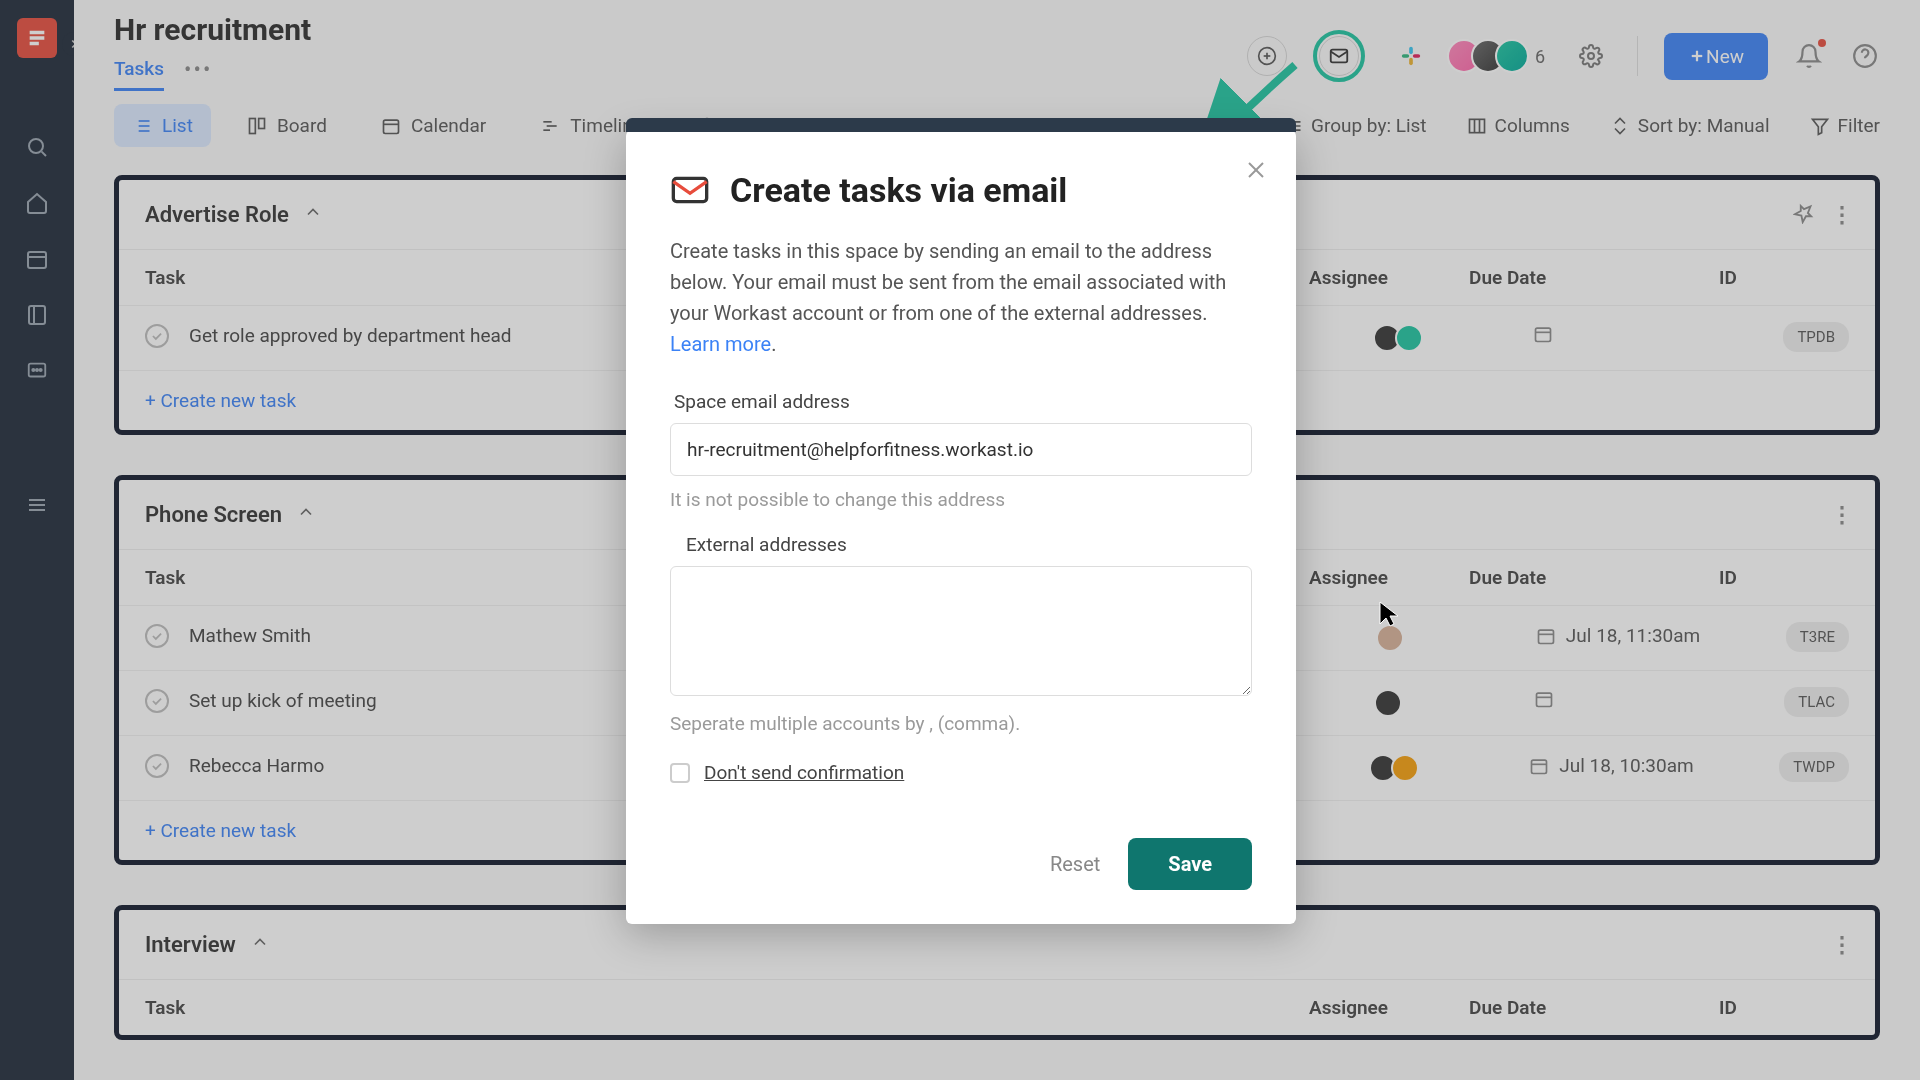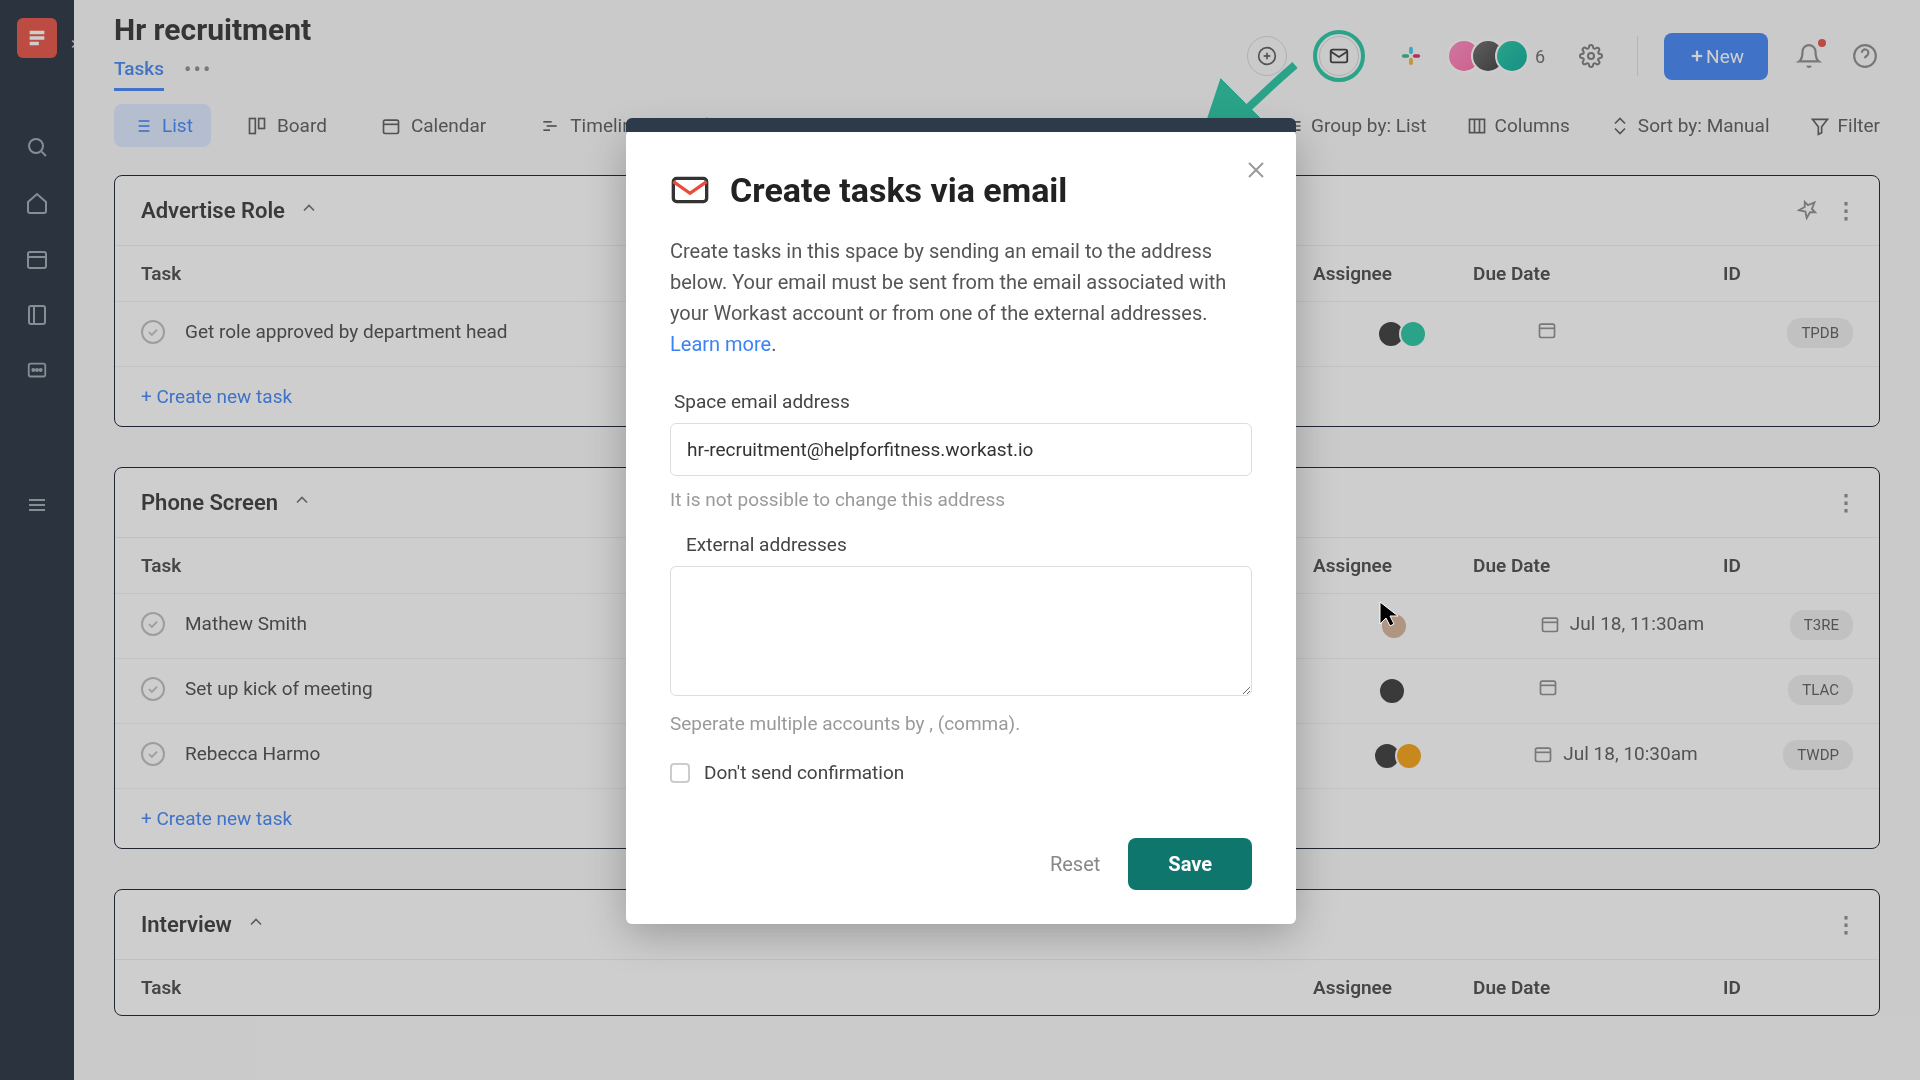--- a/index.html
+++ b/index.html
@@ -45,21 +45,21 @@
   .arrow-annotation { position:absolute; left:1185px; top:60px; width:120px; height:90px; pointer-events:none; z-index:5;}
 
   .viewbar { display:flex; align-items:center; padding:8px 40px; gap:18px; border-top:0;}
   .view-chip { display:flex; align-items:center; gap:10px; padding:10px 18px; border-radius:8px; cursor:pointer; color:#555; font-size:19px;}
   .view-chip.active { background:#dbe9ff; color:#3b82f6;}
   .view-chip svg { width:20px; height:20px;}
   .view-right { margin-left:auto; display:flex; align-items:flex-start; gap:40px;}
   .view-opt { display:flex; align-items:center; gap:8px; color:#555; font-size:19px; cursor:pointer;}
 
   .content { padding: 20px 40px; }
-  .section { background:#fff; border:1px solid #0f172a; border-radius:8px; margin-bottom:40px;}
+  .section { background:#fff; border:5px solid #0f172a; border-radius:8px; margin-bottom:40px;}
   .section-head { display:flex; align-items:center; padding:22px 26px; font-size:22px; font-weight:600; color:#333; position:relative;}
   .section-head .chev { margin-left:14px; color:#666; cursor:pointer;}
   .section-head .pin, .section-head .kebab { position:absolute; top:22px; color:#888; cursor:pointer;}
   .section-head .pin { right:60px;}
   .section-head .kebab { right:22px; }
   .col-head { display:flex; padding:16px 26px; font-size:19px; font-weight:600; color:#444; border-top:1px solid #eee;}
   .col-task { flex:1;}
   .col-assignee { width:160px;}
   .col-due { width:250px;}
   .col-id { width:130px; text-align:left;}
@@ -87,21 +87,21 @@
   .modal-title { font-size:34px; font-weight:700; color:#222;}
   .modal-close { position:absolute; right:28px; top:28px; color:#999; cursor:pointer;}
   .modal-close svg{width:24px;height:24px;}
   .modal-desc { font-size:20px; color:#555; line-height:1.55; margin-bottom:6px;}
   .modal-desc a { color:#3b82f6; text-decoration:none;margin-top:40px;}
   .field-label { font-size:19px; color:#444; margin:30px 0 10px 4px;}
   .field-input { width:100%; border:1px solid #ddd; border-radius:6px; padding:14px 16px; font-size:19px; color:#333; background:#fff;}
   .field-hint { color:#9a9a9a; font-size:19px; margin-top:12px;}
   .field-label2 { font-size:19px; color:#444; margin:22px 0 10px 16px;}
   .textarea { width:100%; height:130px; border:1px solid #ddd; border-radius:6px; resize:both; padding:12px; font-size:18px;}
-  .chk-row { display:flex; align-items:center; gap:14px; margin-top:26px; font-size:19px; color:#444;}
+  .chk-row { display:flex; align-items:center; gap:14px; margin-top:26px; font-size:19px; color:#444;text-decoration:underline;}
   .chk { width:20px; height:20px; border:2px solid #ccc; border-radius:4px; cursor:pointer;}
   .modal-actions { display:flex; justify-content:flex-end; gap:28px; margin-top:54px; align-items:center;}
   .btn-reset { color:#888; font-size:20px; background:none; border:none; cursor:pointer;}
   .btn-save { background:#0f766e; color:#fff; border:none; border-radius:8px; padding:14px 40px; font-size:20px; cursor:pointer;font-weight:bold;}
 
   .cursor-fake { position:absolute; left:1378px; top:600px; z-index:30; pointer-events:none;}
 
 </style>
 </head>
 <body>

